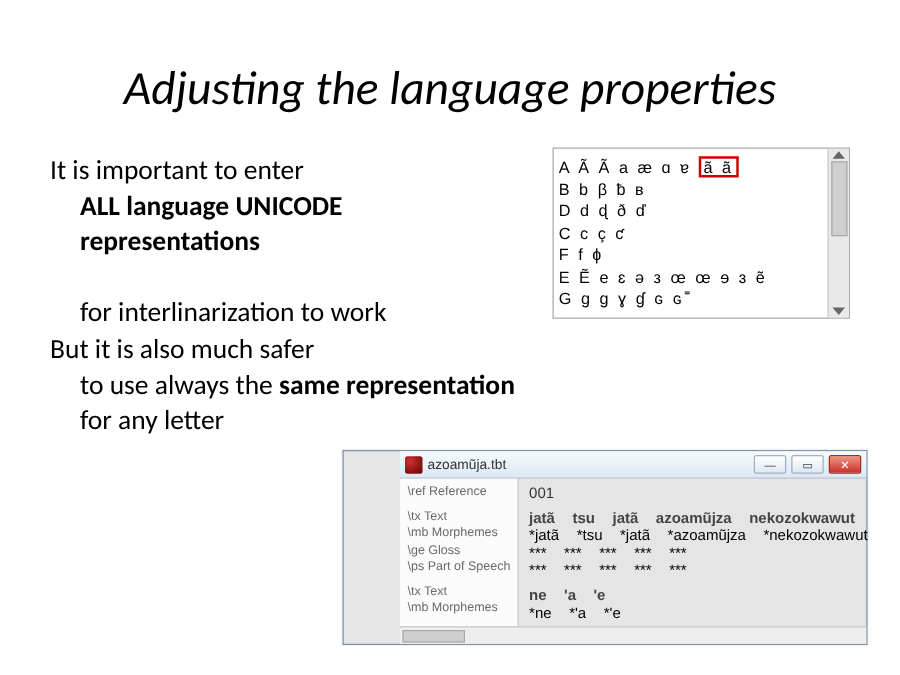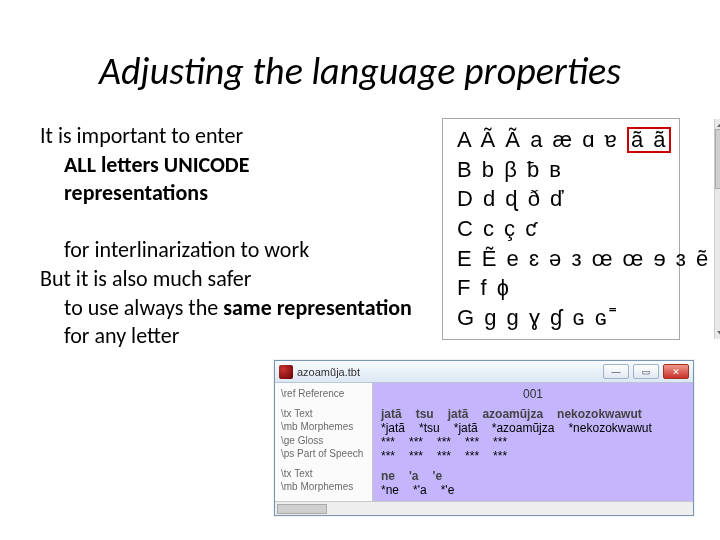--- a/index.html
+++ b/index.html
@@ -36,23 +36,22 @@
   .char-panel {
     width: 238px;
     border: 1px solid #a9a9a9;
     background: #fff;
     font-family: Arial, sans-serif;
     display: flex;
   }
   .char-list {
     flex: 1;
     padding: 6px 4px;
-    font-size: 22px;
+    font-size: 13px;
     line-height: 1.35;
-    margin-left: 10px;
   }
   .char-list .row { white-space: nowrap; letter-spacing: 2px; }
   .hl { border: 2px solid #c00; padding: 0 2px; letter-spacing: 2px; display: inline-block; line-height: 1; }
   .scrollbar {
     width: 17px;
     background: #e9e9e9;
     border-left: 1px solid #ccc;
     display: flex;
     flex-direction: column;
     align-items: center;
@@ -75,24 +74,25 @@
   }
   .scrollbar .track { flex: 1; }
 
   
   .appwin {
     position: absolute;
     left: 274px;
     bottom: 24px;
     width: 420px;
     border: 1px solid #7a95b0;
-    background: #c4b5fd;
+    background: #e5e5e5;
     font-family: Arial, sans-serif;
     font-size: 11px;
     box-shadow: 0 0 0 1px rgba(0,0,0,.05);
+    padding-left: 45px;
   }
   .titlebar {
     height: 22px;
     background: linear-gradient(#f7fbff,#dce7f3);
     border-bottom: 1px solid #b9c6d6;
     display: flex;
     align-items: center;
     padding: 0 4px;
     gap: 4px;
   }
@@ -128,21 +128,21 @@
     font-size: 10px;
   }
   .labels .lbl { white-space: nowrap; overflow: hidden; }
   .vals {
     flex: 1;
     padding: 4px 8px;
     font-family: "Arial", sans-serif;
     font-size: 12px;
   }
   .vals .line { white-space: nowrap; }
-  .vals .ref { color: #333; text-align: center; }
+  .vals .ref { color: #333; }
   .vals .w { display: inline-block; margin-right: 14px; }
   .vals .bold { font-weight: bold; color: #444; }
   .appwin .hscroll {
     height: 14px;
     border-top: 1px solid #c8c8c8;
     background: #eee;
     position: relative;
   }
   .appwin .hscroll .ht {
     position: absolute; left: 2px; top: 2px; height: 10px; width: 50px;
@@ -152,42 +152,42 @@
 </style>
 </head>
 <body>
 
 <div class="title">Adjusting the language properties</div>
 
 <div class="content-row">
   <div class="body-text">
     <div>It is important to enter</div>
     <div class="indent">
-      <b>ALL letters UNICODE</b><br>
+      <b>ALL language UNICODE</b><br>
       <b>representations</b><br>
       <br>
       <span>for interlinarization to work</span>
     </div>
     <div>But it is also much safer</div>
     <div class="indent">
       <span>to use always the </span><b>same representation</b><span> for any letter</span>
     </div>
   </div>
 
   <div class="char-panel">
     <div class="char-list">
       <div class="row">
         <span>A Ã Ã a æ ɑ ɐ</span>
         <span class="hl">ã ã</span>
       </div>
       <div class="row">B b β ƀ в</div>
       <div class="row">D d ɖ ð ď</div>
       <div class="row">C c ç ƈ</div>
+      <div class="row">F f ɸ</div>
       <div class="row">E Ẽ e ɛ ə з œ œ ɘ ɜ ẽ</div>
-      <div class="row">F f ɸ</div>
       <div class="row">G g ɡ ɣ ɠ ɢ ɢ˭</div>
     </div>
     <div class="scrollbar">
       <div class="arrow up"></div>
       <div class="thumb"></div>
       <div class="track"></div>
       <div class="arrow down"></div>
     </div>
   </div>
 </div>

